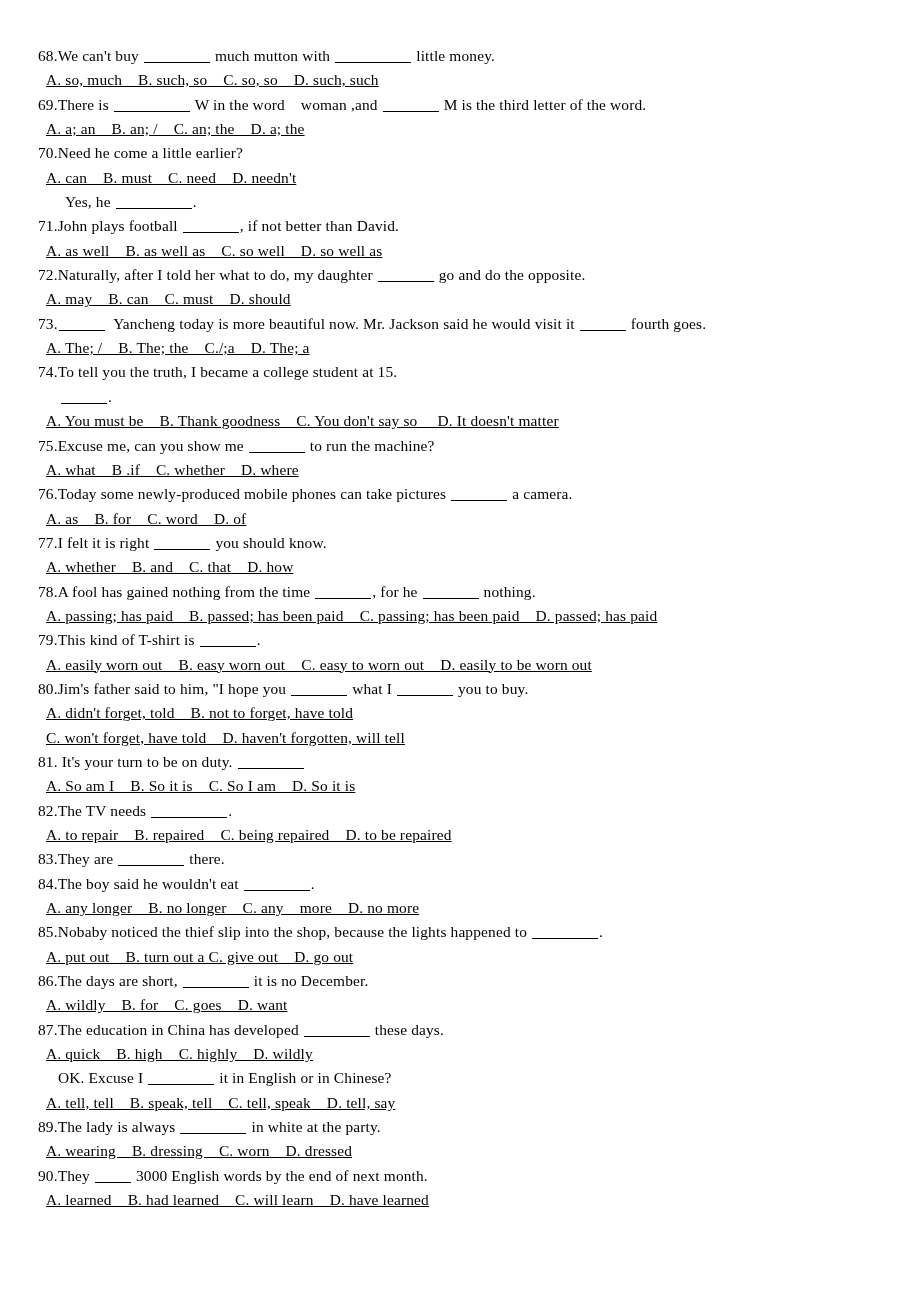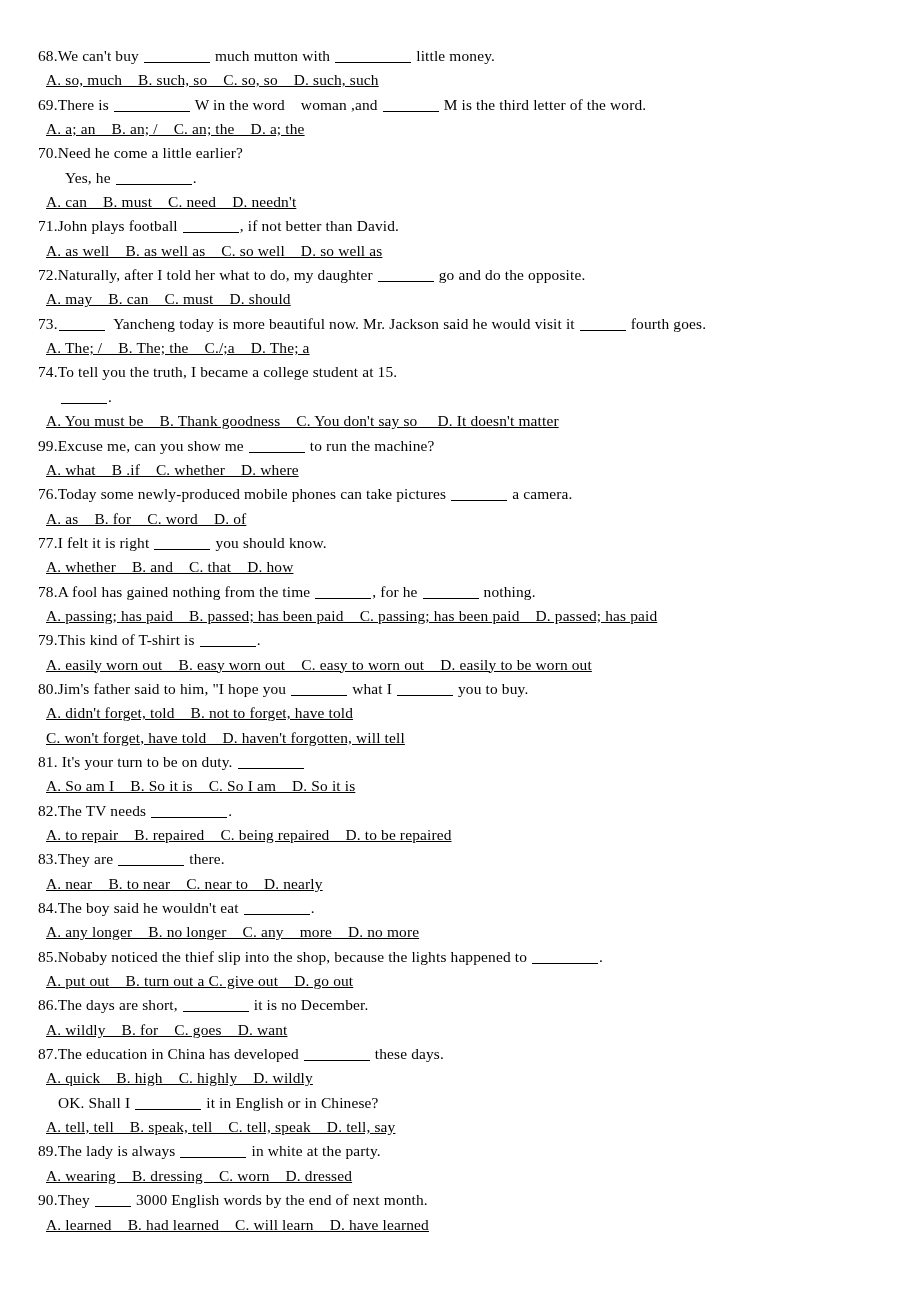--- a/index.html
+++ b/index.html
@@ -71,58 +71,57 @@
 </head>
 <body>
 
 <div id="sheet">
   <div id="lines">
       <div class="line q"><span>68.We can't buy </span><span class="blank b7"></span><span> much mutton with </span><span class="blank b8"></span><span> little money.</span></div>
       <div class="line opt"><span>A. so, much    B. such, so    C. so, so    D. such, such</span></div>
       <div class="line q"><span>69.There is </span><span class="blank b8"></span><span> W in the word    woman ,and </span><span class="blank b6"></span><span> M is the third letter of the word.</span></div>
       <div class="line opt"><span>A. a; an    B. an; /    C. an; the    D. a; the</span></div>
       <div class="line q"><span>70.Need he come a little earlier?</span></div>
+      <div class="line opt"><span>A. can    B. must    C. need    D. needn't</span></div>
       <div class="line reply"><span>Yes, he </span><span class="blank b8"></span><span>.</span></div>
-      <div class="line opt"><span>A. can    B. must    C. need    D. needn't</span></div>
       <div class="line q"><span>71.John plays football </span><span class="blank b6"></span><span>, if not better than David.</span></div>
       <div class="line opt"><span>A. as well    B. as well as    C. so well    D. so well as</span></div>
       <div class="line q"><span>72.Naturally, after I told her what to do, my daughter </span><span class="blank b6"></span><span> go and do the opposite.</span></div>
       <div class="line opt"><span>A. may    B. can    C. must    D. should</span></div>
       <div class="line q"><span>73.</span><span class="blank b5"></span><span>  Yancheng today is more beautiful now. Mr. Jackson said he would visit it </span><span class="blank b5"></span><span> fourth goes.</span></div>
       <div class="line opt"><span>A. The; /    B. The; the    C./;a    D. The; a</span></div>
       <div class="line q"><span>74.To tell you the truth, I became a college student at 15.</span></div>
       <div class="line blankonly"><span class="blank b5"></span><span>.</span></div>
       <div class="line opt"><span>A. You must be    B. Thank goodness    C. You don't say so     D. It doesn't matter</span></div>
-      <div class="line q"><span>99.Excuse me, can you show me </span><span class="blank b6"></span><span> to run the machine?</span></div>
+      <div class="line q"><span>75.Excuse me, can you show me </span><span class="blank b6"></span><span> to run the machine?</span></div>
       <div class="line opt"><span>A. what    B .if    C. whether    D. where</span></div>
       <div class="line q"><span>76.Today some newly-produced mobile phones can take pictures </span><span class="blank b6"></span><span> a camera.</span></div>
       <div class="line opt"><span>A. as    B. for    C. word    D. of</span></div>
       <div class="line q"><span>77.I felt it is right </span><span class="blank b6"></span><span> you should know.</span></div>
       <div class="line opt"><span>A. whether    B. and    C. that    D. how</span></div>
       <div class="line q"><span>78.A fool has gained nothing from the time </span><span class="blank b6"></span><span>, for he </span><span class="blank b6"></span><span> nothing.</span></div>
       <div class="line opt"><span>A. passing; has paid    B. passed; has been paid    C. passing; has been paid    D. passed; has paid</span></div>
       <div class="line q"><span>79.This kind of T-shirt is </span><span class="blank b6"></span><span>.</span></div>
       <div class="line opt"><span>A. easily worn out    B. easy worn out    C. easy to worn out    D. easily to be worn out</span></div>
       <div class="line q"><span>80.Jim's father said to him, "I hope you </span><span class="blank b6"></span><span> what I </span><span class="blank b6"></span><span> you to buy.</span></div>
       <div class="line opt"><span>A. didn't forget, told    B. not to forget, have told</span></div>
       <div class="line opt"><span>C. won't forget, have told    D. haven't forgotten, will tell</span></div>
       <div class="line q"><span>81. It's your turn to be on duty. </span><span class="blank b7"></span></div>
       <div class="line opt"><span>A. So am I    B. So it is    C. So I am    D. So it is</span></div>
       <div class="line q"><span>82.The TV needs </span><span class="blank b8"></span><span>.</span></div>
       <div class="line opt"><span>A. to repair    B. repaired    C. being repaired    D. to be repaired</span></div>
       <div class="line q"><span>83.They are </span><span class="blank b7"></span><span> there.</span></div>
-      <div class="line opt"><span>A. near    B. to near    C. near to    D. nearly</span></div>
       <div class="line q"><span>84.The boy said he wouldn't eat </span><span class="blank b7"></span><span>.</span></div>
       <div class="line opt"><span>A. any longer    B. no longer    C. any    more    D. no more</span></div>
       <div class="line q"><span>85.Nobaby noticed the thief slip into the shop, because the lights happened to </span><span class="blank b7"></span><span>.</span></div>
       <div class="line opt"><span>A. put out    B. turn out a C. give out    D. go out</span></div>
       <div class="line q"><span>86.The days are short, </span><span class="blank b7"></span><span> it is no December.</span></div>
       <div class="line opt"><span>A. wildly    B. for    C. goes    D. want</span></div>
       <div class="line q"><span>87.The education in China has developed </span><span class="blank b7"></span><span> these days.</span></div>
       <div class="line opt"><span>A. quick    B. high    C. highly    D. wildly</span></div>
-      <div class="line reply2"><span>OK. Shall I </span><span class="blank b7"></span><span> it in English or in Chinese?</span></div>
+      <div class="line reply2"><span>OK. Excuse I </span><span class="blank b7"></span><span> it in English or in Chinese?</span></div>
       <div class="line opt"><span>A. tell, tell    B. speak, tell    C. tell, speak    D. tell, say</span></div>
       <div class="line q"><span>89.The lady is always </span><span class="blank b7"></span><span> in white at the party.</span></div>
       <div class="line opt"><span>A. wearing    B. dressing    C. worn    D. dressed</span></div>
       <div class="line q"><span>90.They </span><span class="blank b4"></span><span> 3000 English words by the end of next month.</span></div>
       <div class="line opt"><span>A. learned    B. had learned    C. will learn    D. have learned</span></div>
     </div>
 </div>
 
 </body></html>

